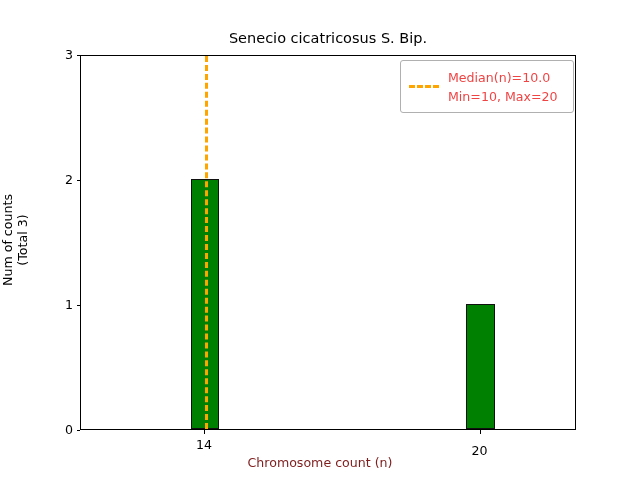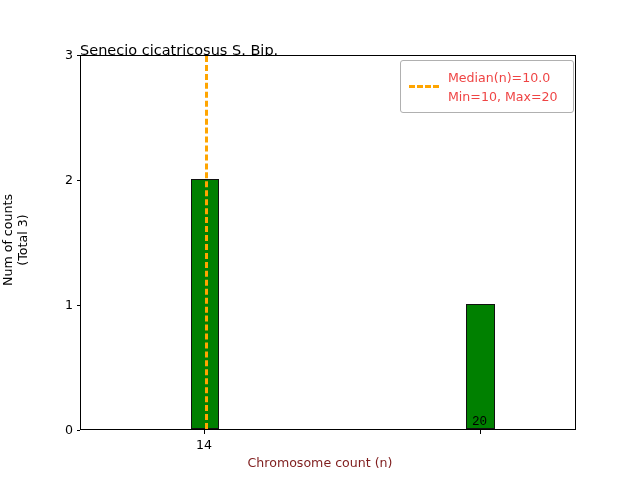--- a/index.html
+++ b/index.html
@@ -8,22 +8,22 @@
     background:#ffffff;
     font-family:"DejaVu Sans", sans-serif;
     overflow:hidden;
     position:relative;
   }
   #figure{position:absolute;left:0;top:0;width:640px;height:480px;}
 
   
   #chart-title{
     position:absolute;
-    left:80px; top:42px; width:496px;
-    text-align:left;
+    left:80px; top:30px; width:496px;
+    text-align:center;
     font-size:14.5px;
     color:#000;
     white-space:nowrap;
   }
 
   
   #plot-area{
     position:absolute;
     left:80px; top:55px;
     width:496px; height:375px;
@@ -167,14 +167,14 @@
     <div class="ytick-label" style="right: 567px; top: 422px;">0</div>
     <div class="ytick" style="position: absolute; left: 76.5px; top: 305px;"></div>
     <div class="ytick-label" style="right: 567px; top: 297px;">1</div>
     <div class="ytick" style="position: absolute; left: 76.5px; top: 180px;"></div>
     <div class="ytick-label" style="right: 567px; top: 172px;">2</div>
     <div class="ytick" style="position: absolute; left: 76.5px; top: 55px;"></div>
     <div class="ytick-label" style="right: 567px; top: 47px;">3</div>
     <div class="xtick" style="position: absolute; left: 204px; top: 430px;"></div>
     <div class="xtick-label" style="left: 204px; top: 437px;">14</div>
     <div class="xtick" style="position: absolute; left: 479.556px; top: 430px;"></div>
-    <div class="xtick-label" style="left: 479.556px; top: 415px; font-family: Liberation Mono, monospace;">20</div>
+    <div class="xtick-label" style="left: 479.556px; top: 443px;">20</div>
   </div>
 
 </body></html>

